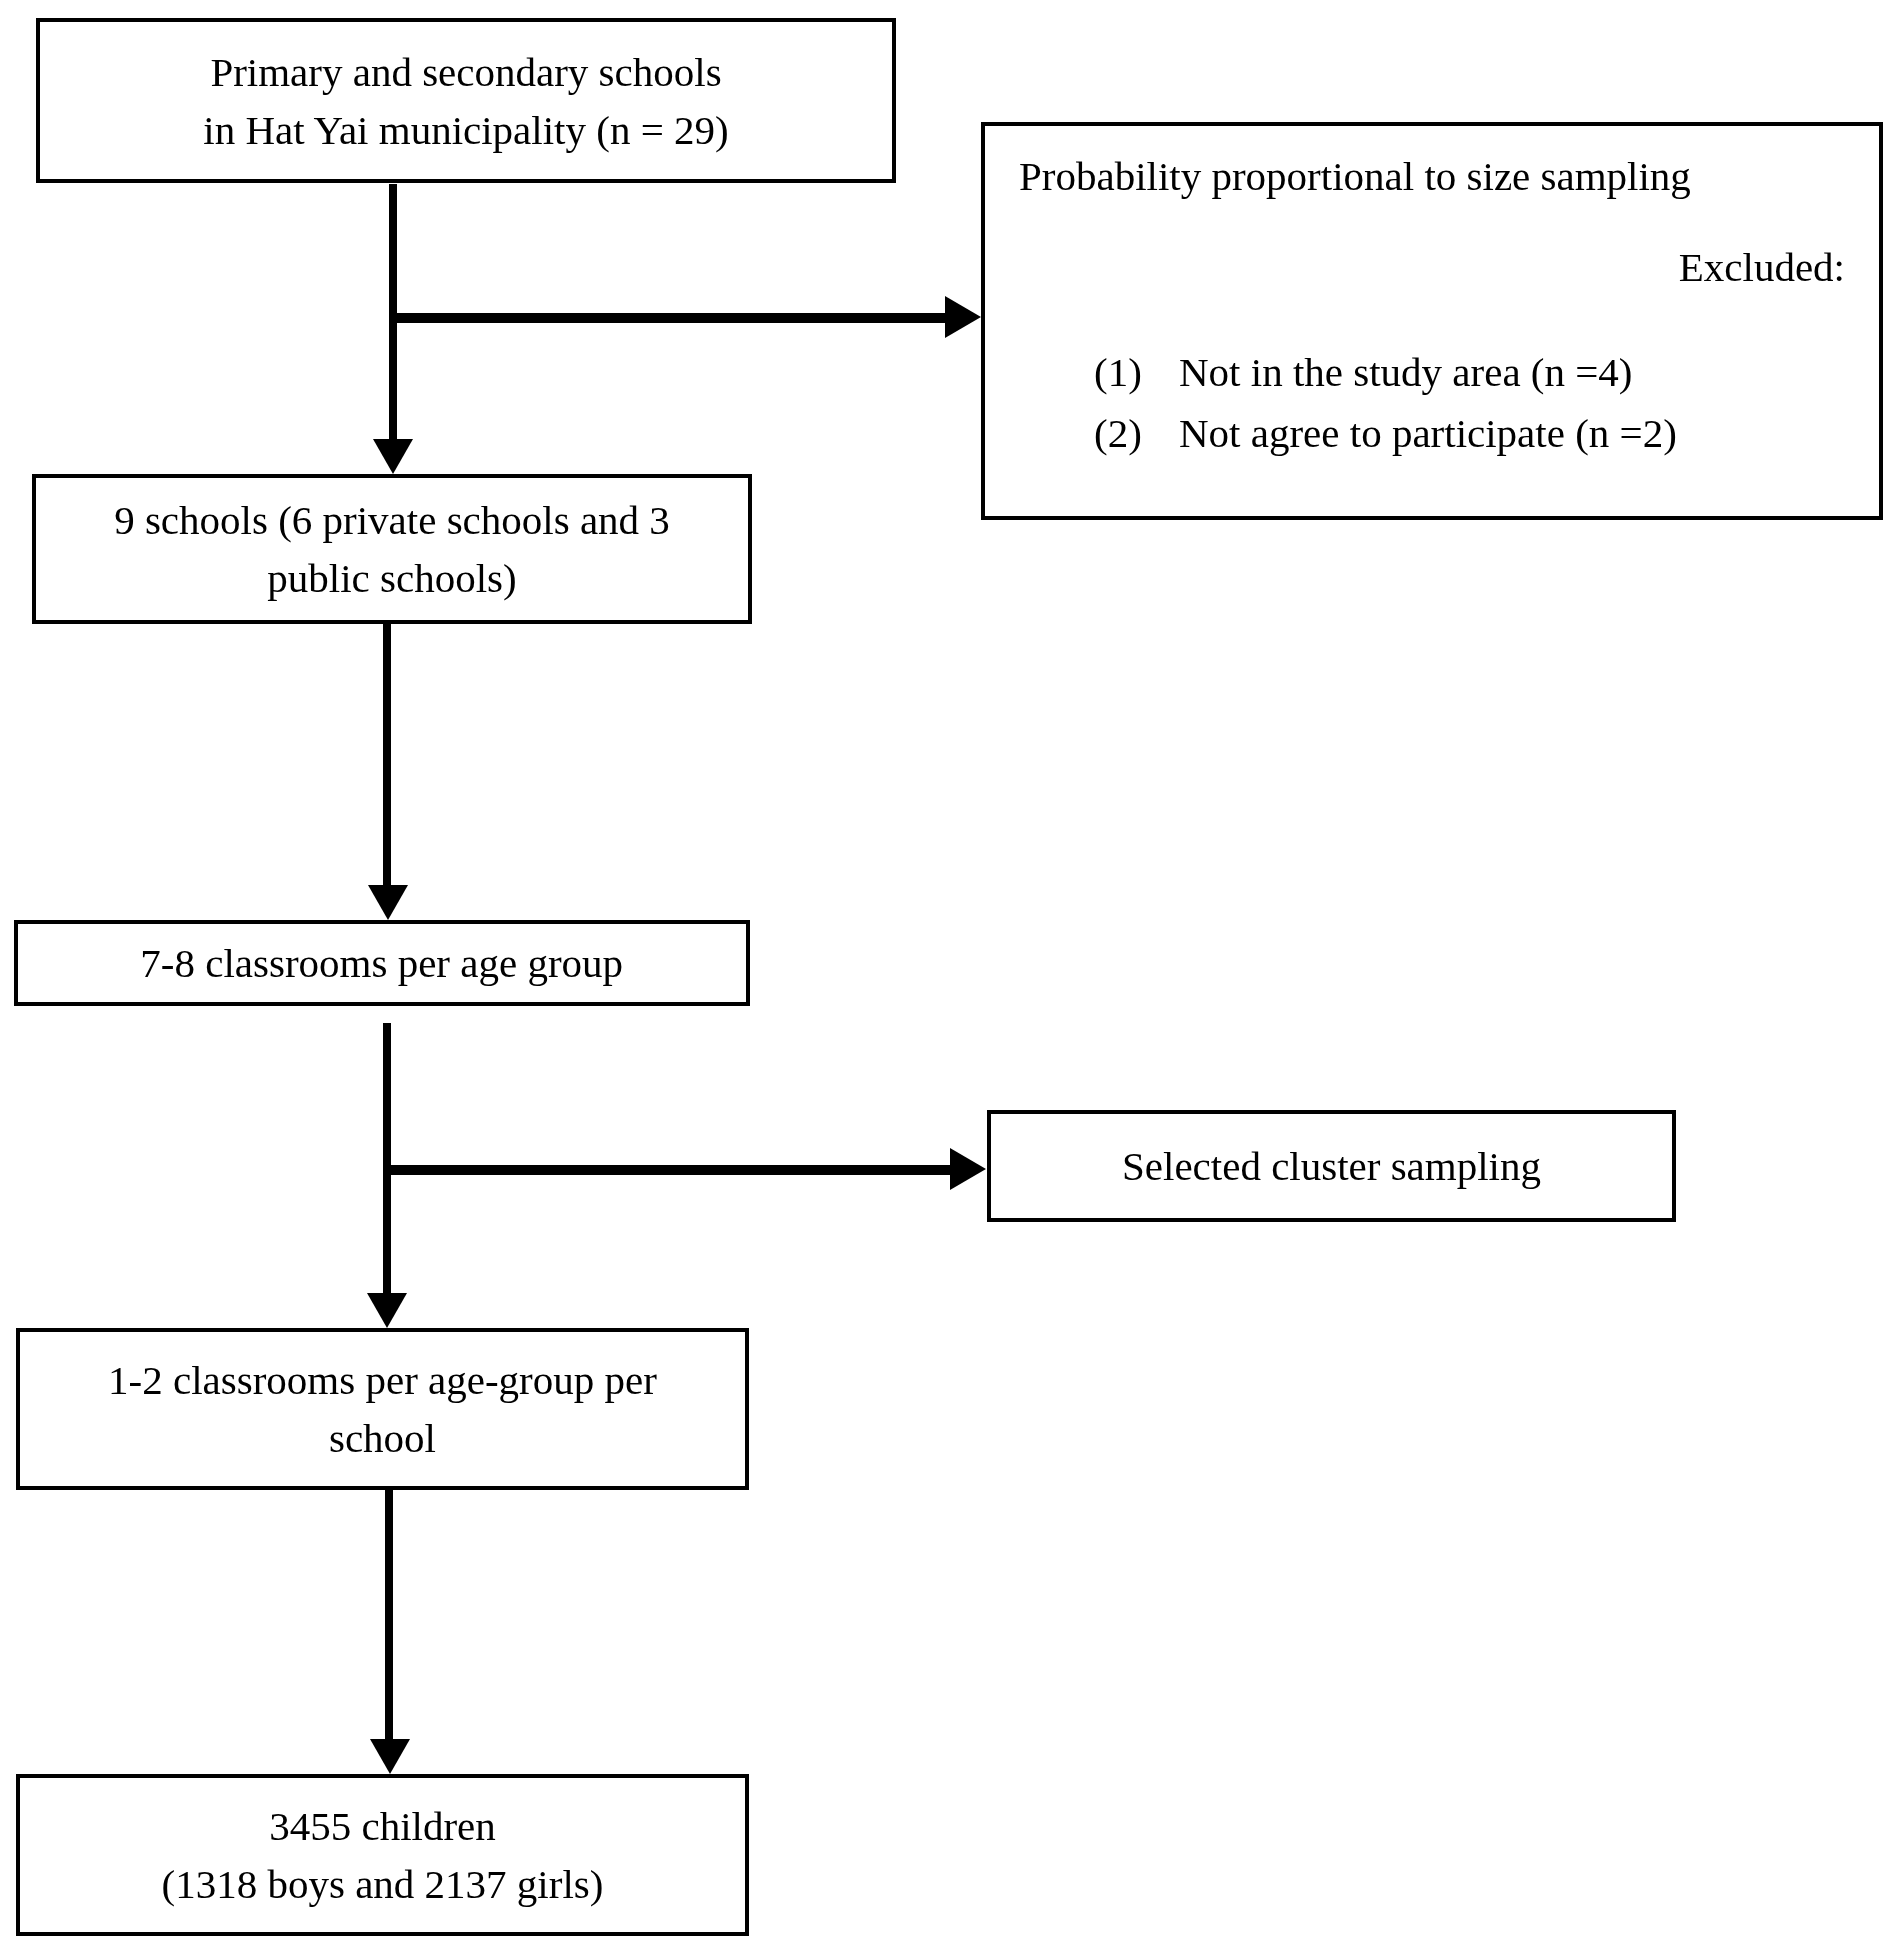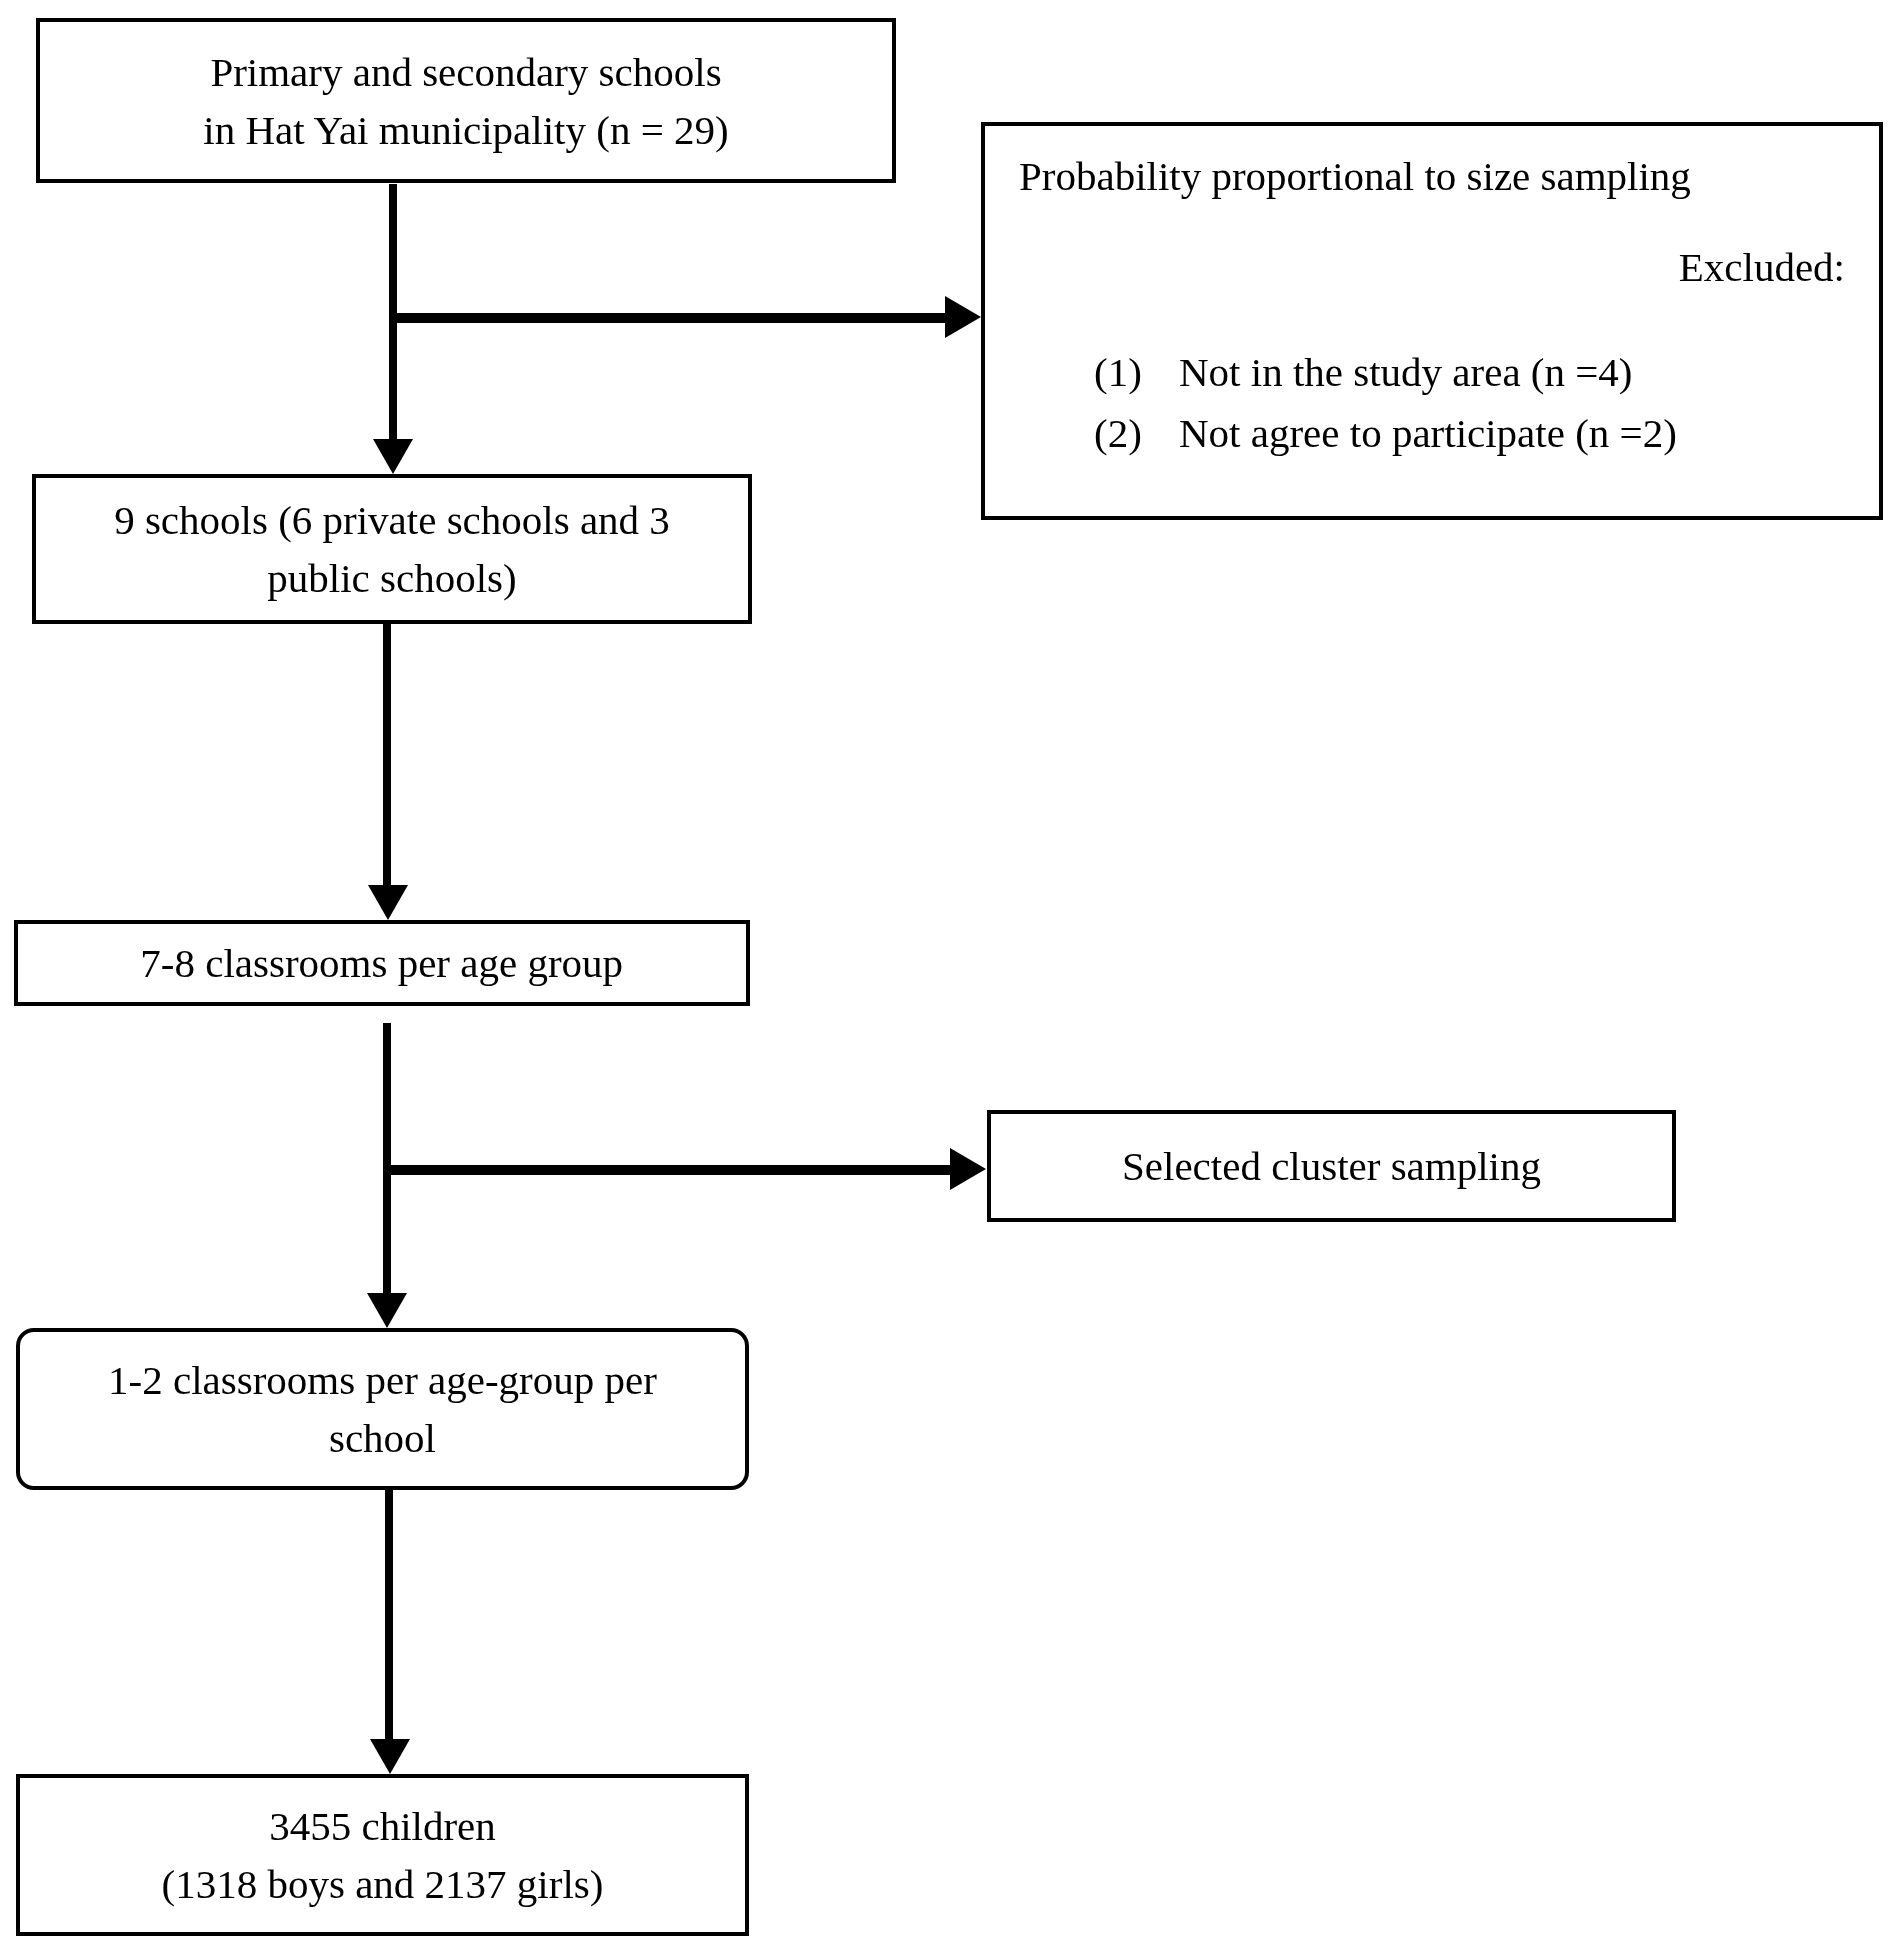--- a/index.html
+++ b/index.html
@@ -31,21 +31,21 @@
     text-align: center;
   }
   .line { white-space: nowrap; }
   
   #box-population { left: 36px;   top: 18px;   width: 860px;  height: 165px; }
   #box-exclusion  { left: 981px; top: 114px;  width: 902px; height: 398px;
                     padding: 21px 34px; margin-top: 8px; }
   #box-schools    { left: 32px;   top: 474px;  width: 720px;  height: 150px; font-family: Liberation Serif, serif; }
   #box-classrooms { left: 13.7px;   top: 920px; width: 736px;  height: 86px; }
   #box-cluster    { left: 987px; top: 1110px; width: 689px;  height: 112px; }
-  #box-selected   { left: 16px;   top: 1328px; width: 733px;  height: 162px; border-radius: 18px; }
+  #box-selected   { left: 16px;   top: 1328px; width: 733px;  height: 162px; }
   #box-children   { left: 16px;   top: 1774px; width: 733px;  height: 162px; }
   
   .b-excluded { margin-top: 33px; text-align: right; }
   .b-items { margin-top: 47px; padding-left: 75px; }
   .b-item { display: flex; }
   .b-item + .b-item { margin-top: 3px; }
   .b-num { min-width: 55px; margin-right: 30px; }
   
   .shaft-v { position: absolute; width: 8.3px; background: #000000; }
   .shaft-h { position: absolute; height: 10px; background: #000000; }

